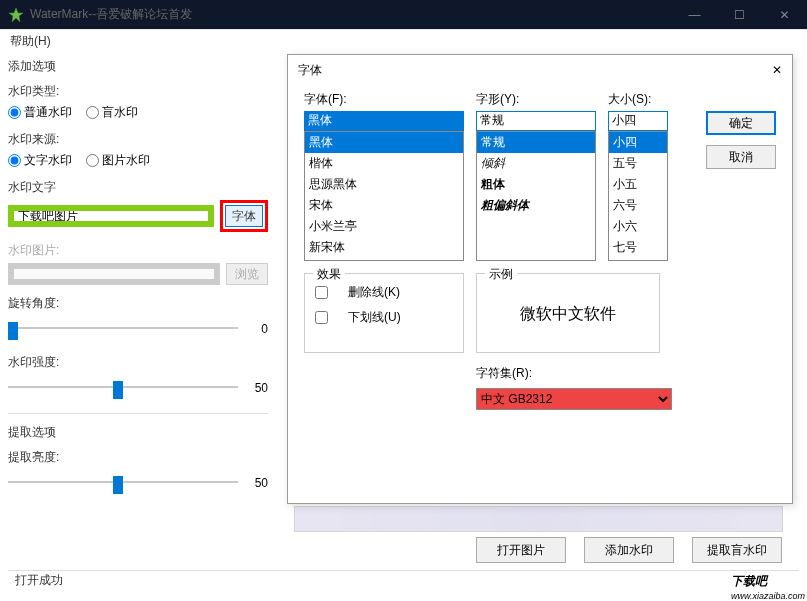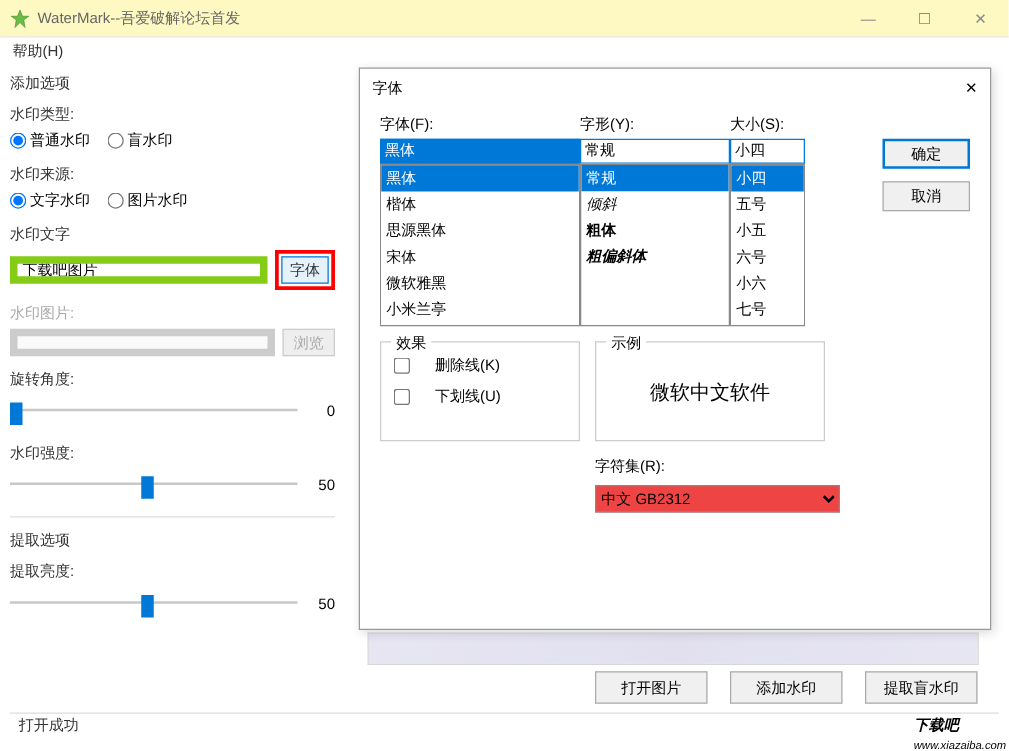--- a/index.html
+++ b/index.html
@@ -1,19 +1,19 @@
 <!DOCTYPE html>
 <html><head>
 <meta charset="utf-8">
 <style>
 * { box-sizing: border-box; margin: 0; padding: 0; font-family: "Microsoft YaHei", SimSun, sans-serif; font-size: 12px; }
 body { background: #fff; width: 807px; height: 601px; position: relative; overflow: hidden; }
 
 
-.titlebar { height: 30px; background: #fef9c3; border-bottom: 1px solid #e8e8e8; display: flex; align-items: center; padding-left: 8px; }
+.titlebar { height: 30px; background: #0f172a; border-bottom: 1px solid #e8e8e8; display: flex; align-items: center; padding-left: 8px; }
 .titlebar .app-icon { width: 16px; height: 16px; margin-right: 6px; }
 .titlebar .title { color: #666; }
 .win-controls { margin-left: auto; display: flex; }
 .win-controls div { width: 45px; height: 30px; display: flex; align-items: center; justify-content: center; color: #888; }
 
 
 .menubar { height: 22px; padding-left: 10px; display: flex; align-items: center; }
 .menubar span { color: #333; }
 
 
@@ -47,21 +47,21 @@
 
 .logo-corner { position: absolute; right: 2px; bottom: 0px; font-size: 24px; font-weight: bold; color: #000; font-style: italic; }
 .logo-corner .sub { font-size: 9px; font-weight: normal; display: block; text-align: right; color: #000; }
 
 
 .font-dialog { position: absolute; left: 287px; top: 54px; width: 506px; height: 450px; border: 1px solid #999; background: #fff; box-shadow: 2px 2px 8px rgba(0,0,0,0.15); }
 .dlg-title { height: 30px; display: flex; align-items: center; padding: 0 10px; border-bottom: 0; }
 .dlg-title span { font-size: 12px; }
 .dlg-close { margin-left: auto; font-size: 16px; cursor: pointer; }
 .dlg-body { padding: 6px 16px; }
-.three-col { display: flex; }
+.three-col { display: flex; gap: 12px; }
 .col { display: flex; flex-direction: column; }
 .col-label { margin-bottom: 3px; }
 .sel-input { height: 20px; border: 1px solid #0078d7; background: #fff; color: #000; padding: 0 3px; margin-bottom: 0; }
 .sel-input.highlighted { background: #0078d7; color: #fff; }
 .listbox { border: 1px solid #888; height: 130px; overflow-y: auto; background: #fff; }
 .listbox .item { padding: 2px 4px; }
 .listbox .item.sel { background: #0078d7; color: #fff; }
 .listbox .item.italic { font-style: italic; }
 .listbox .item.bold { font-weight: bold; }
 .listbox::-webkit-scrollbar { width: 16px; }
@@ -195,21 +195,20 @@
     <div class="three-col">
 
       <div class="col" style="width:160px">
         <div class="col-label">字体(F):</div>
         <div class="sel-input highlighted">黑体</div>
         <div class="listbox" id="font-list">
             <div class="item sel">黑体</div>
             <div class="item">楷体</div>
             <div class="item">思源黑体</div>
             <div class="item">宋体</div>
-            <div class="item">微软雅黑</div>
             <div class="item">小米兰亭</div>
             <div class="item">新宋体</div>
           </div>
       </div>
 
       <div class="col" style="width:120px">
         <div class="col-label">字形(Y):</div>
         <div class="sel-input">常规</div>
         <div class="listbox" id="style-list">
             <div class="item sel ">常规</div>

